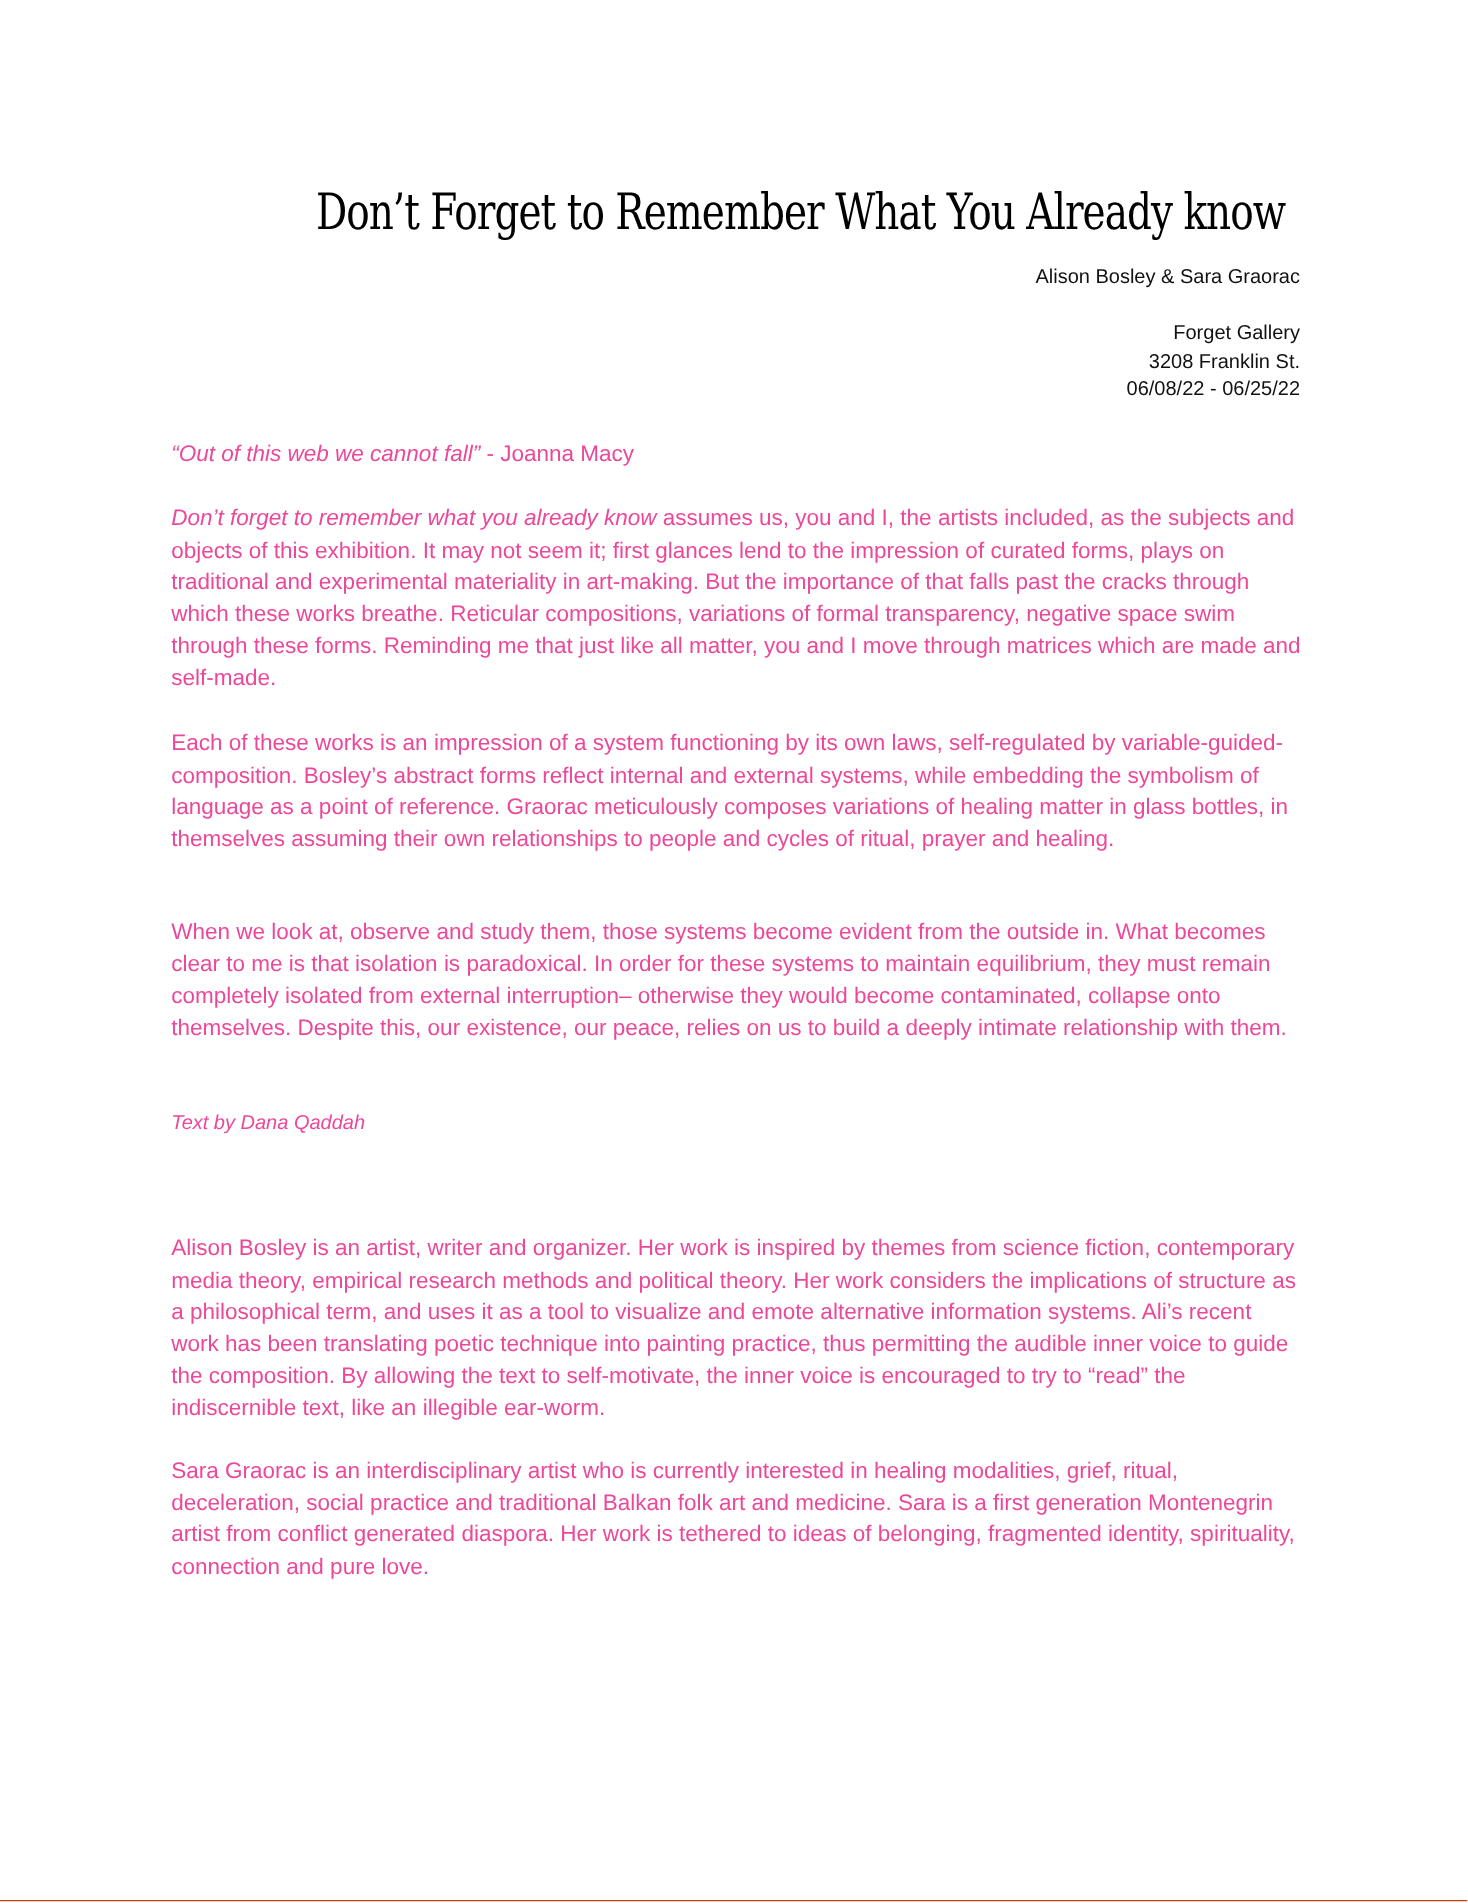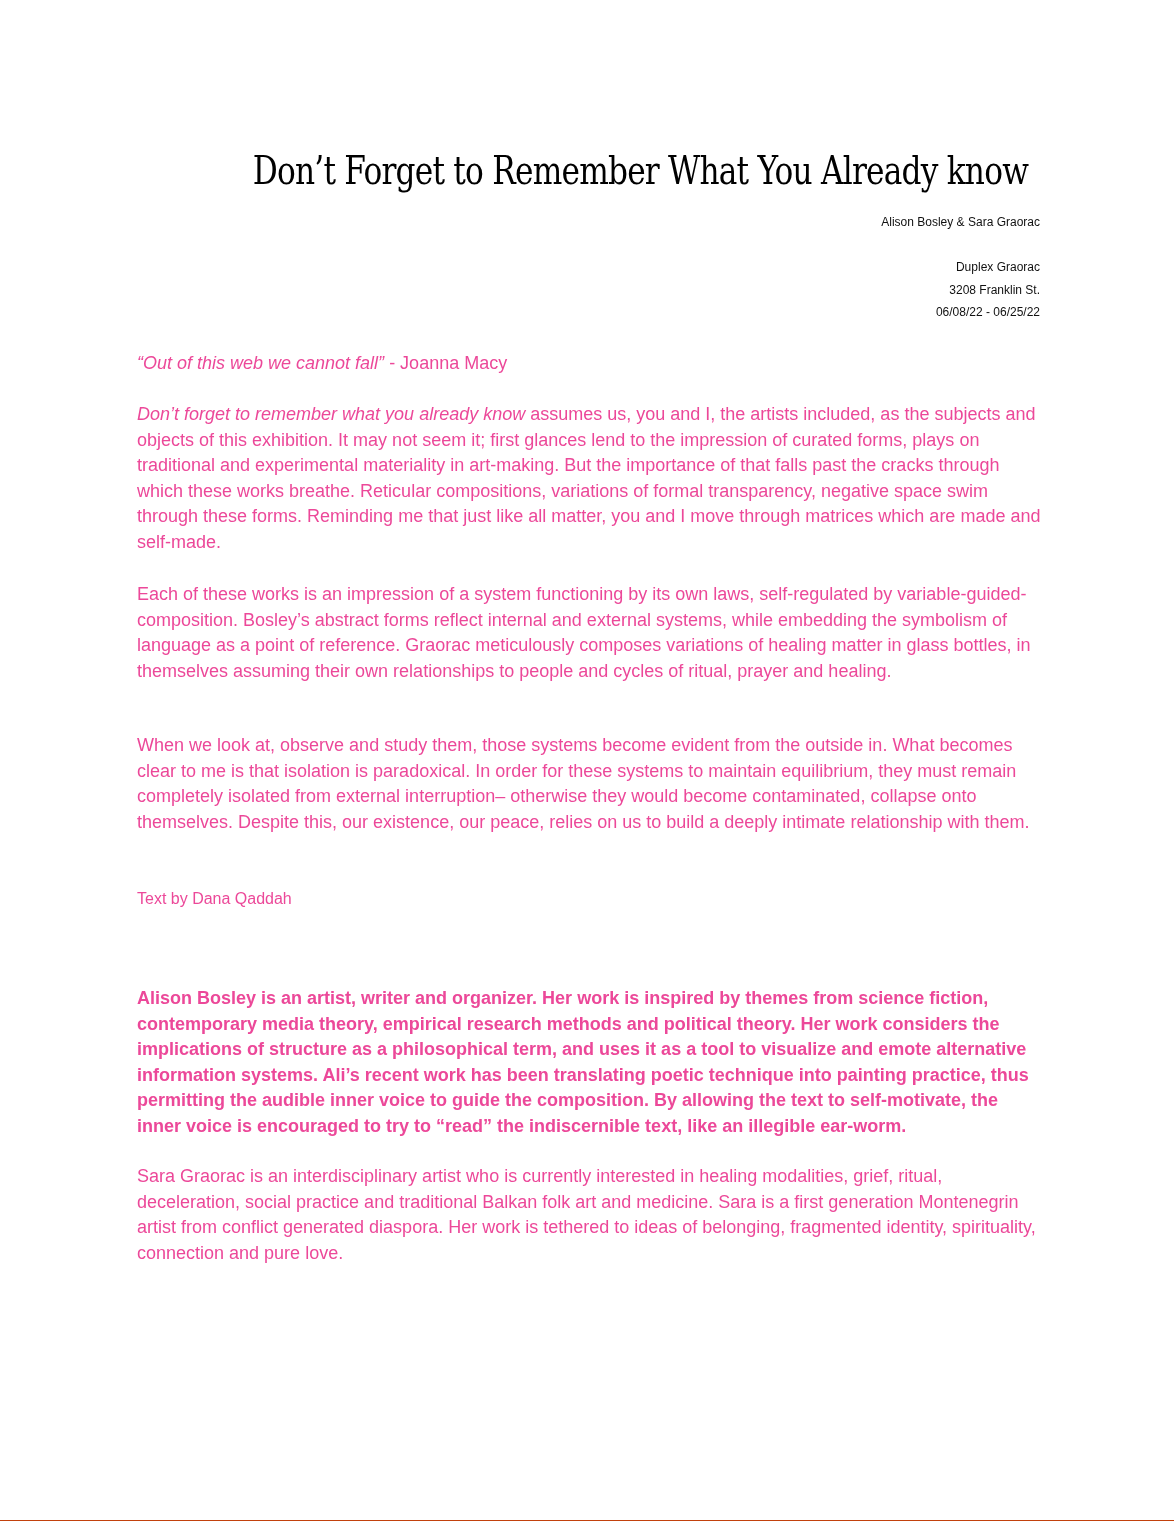--- a/index.html
+++ b/index.html
@@ -35,64 +35,65 @@
     white-space: nowrap;
     font-weight: normal;
     color: #000;
     line-height: 60px;
     margin: 0;
   }
   .meta {
     position: absolute;
     right: 134px;
     text-align: right;
-    font-size: 12px;
+    font-size: 16px;
     line-height: 22.5px;
     color: #111;
   }
   .meta.artists { top: 211px; }
   .meta.venue { top: 256px; }
   .meta div { white-space: nowrap; }
 
   .body-text {
     position: absolute;
     left: 137px;
     width: 905px;
     font-size: 18px;
     line-height: 25.6px;
     color: #ec4899;
     margin: 0;
   }
   .body-text em { font-style: italic; }
   .small {
     font-size: 16px;
+    font-style: italic;
   }
   #quote { top: 351px; }
   #p1 { top: 402px; }
   #p2 { top: 582px; }
   #p3 { top: 733px; }
   #credit { top: 886px; }
   #bio-heading { top: 936px; }
-  #bio1 { top: 986px; font-weight: bold; }
+  #bio1 { top: 986px; }
   #bio2 { top: 1164px; }
   #lands { top: 1292px; }
 </style>
 </head>
 <body>
 
 <div class="page">
 
   <h1 class="title">Don’t Forget to Remember What You Already know</h1>
 
   <div class="meta artists">
     <div>Alison Bosley &amp; Sara Graorac</div>
   </div>
 
   <div class="meta venue">
-    <div>Duplex Graorac</div>
+    <div>Forget Gallery</div>
     <div>3208 Franklin St.</div>
     <div>06/08/22 - 06/25/22</div>
   </div>
 
   <p class="body-text" id="quote"><em>“Out of this web we cannot fall”</em><span> - Joanna Macy</span></p>
 
   <p class="body-text" id="p1"><em>Don’t forget to remember what you already know</em><span> assumes us, you and I, the artists included, as the subjects and objects of this exhibition. It may not seem it; first glances lend to the impression of curated forms, plays on traditional and experimental materiality in art-making. But the importance of that falls past the cracks through which these works breathe. Reticular compositions, variations of formal transparency, negative space swim through these forms. Reminding me that just like all matter, you and I move through matrices which are made and self-made.</span></p>
 
   <p class="body-text" id="p2">Each of these works is an impression of a system functioning by its own laws, self-regulated by variable-guided-composition. Bosley’s abstract forms reflect internal and external systems, while embedding the symbolism of language as a point of reference. Graorac meticulously composes variations of healing matter in glass bottles, in themselves assuming their own relationships to people and cycles of ritual, prayer and healing.</p>
 

